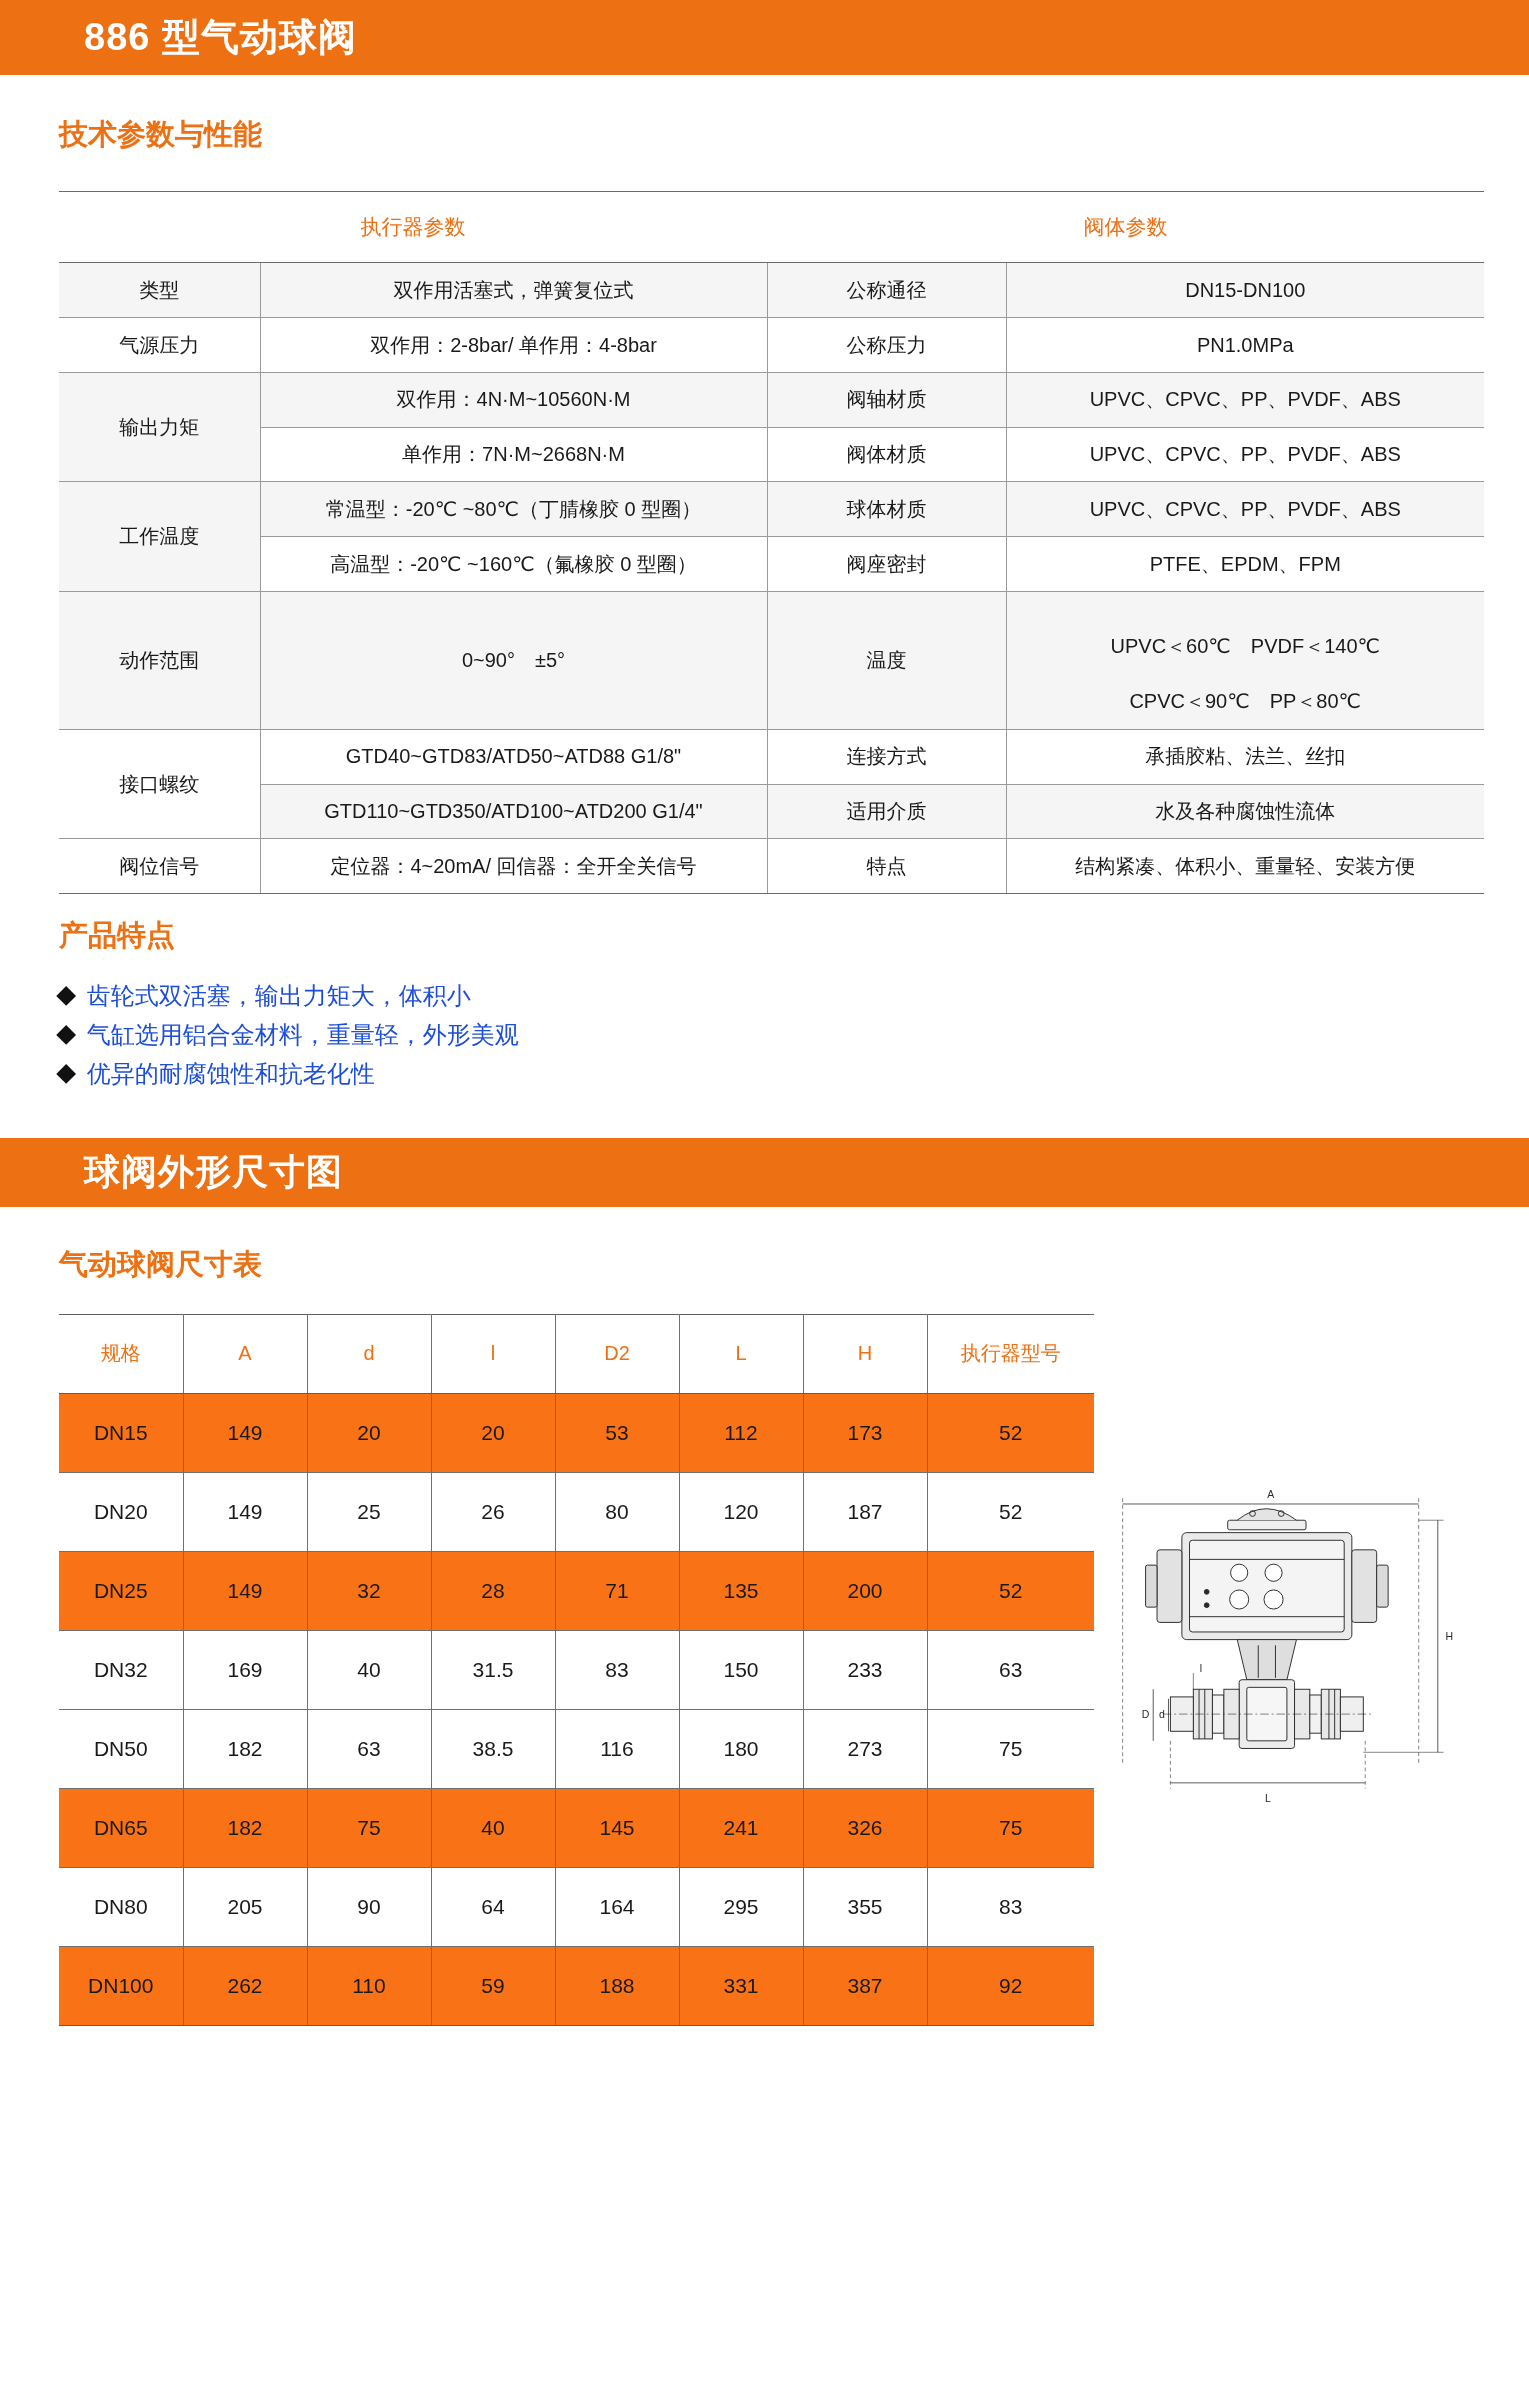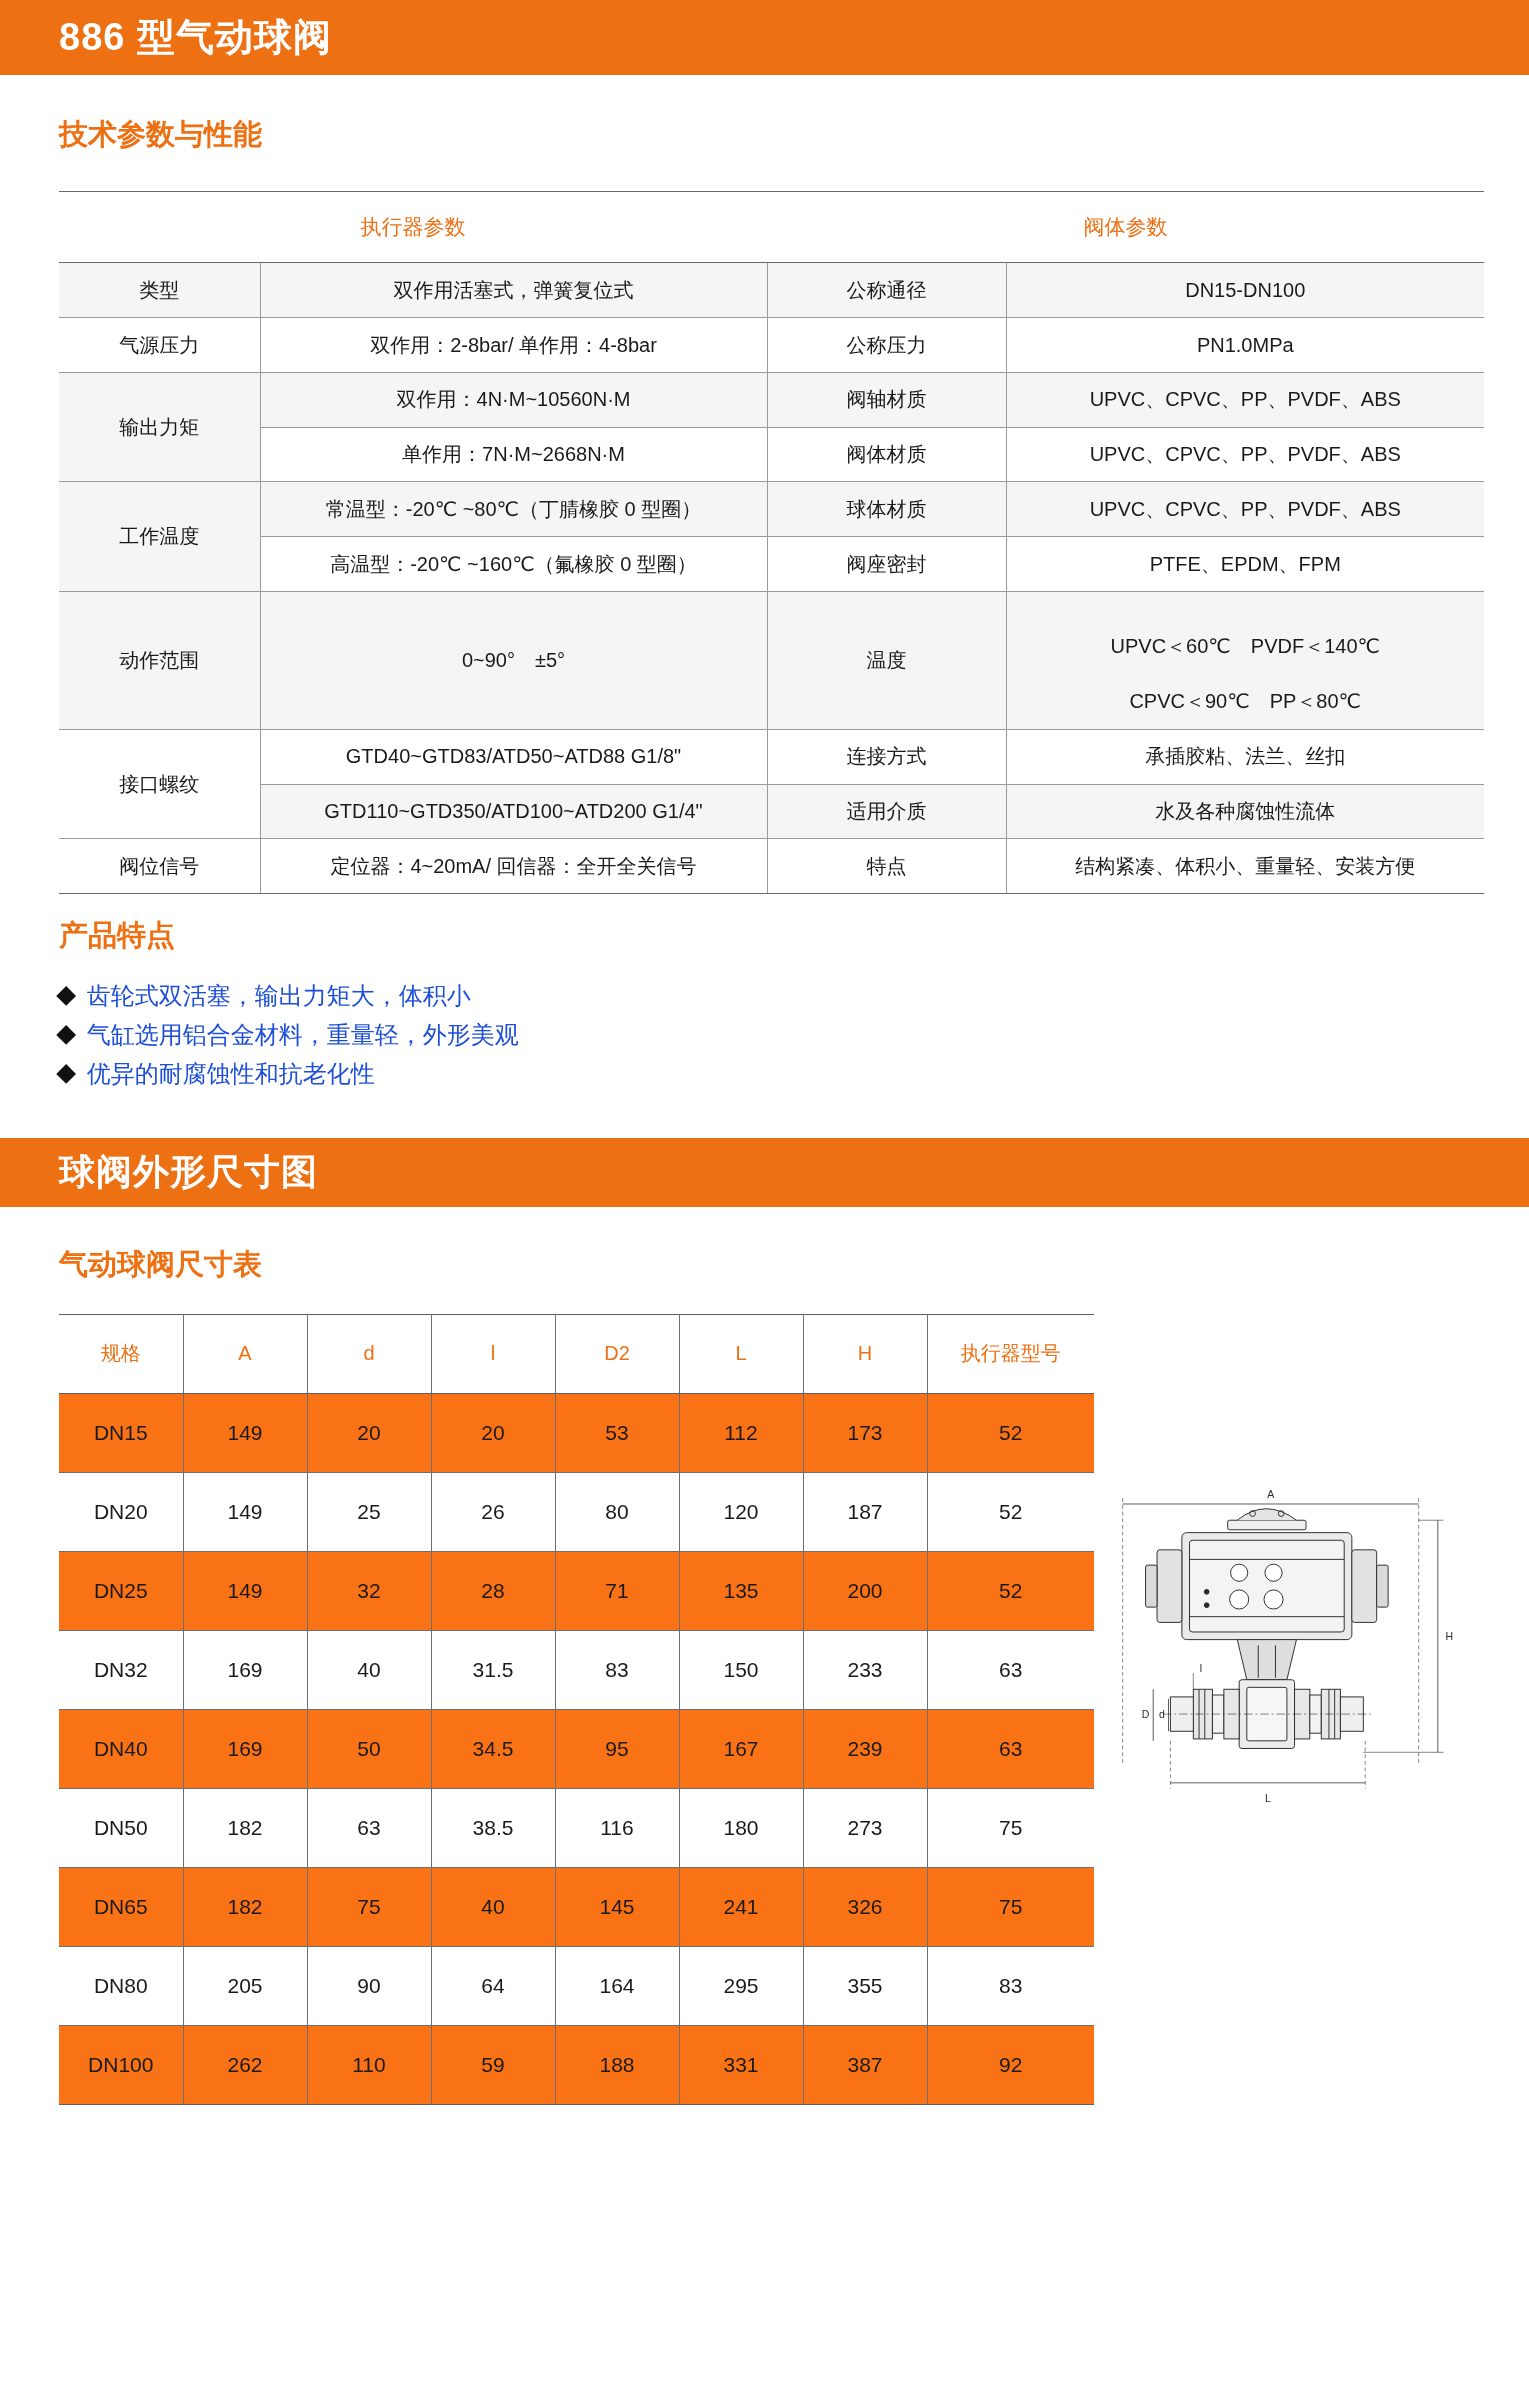--- a/index.html
+++ b/index.html
@@ -20,21 +20,21 @@
     height: 75px;
     display: flex;
     align-items: center;
     width: 100%;
   }
   .banner-title {
     color: #ffffff;
     font-size: 38px;
     font-weight: bold;
     letter-spacing: 1px;
-    margin-left: 59px;
+    margin-left: 84px;
   }
   .banner.second { height: 69px; }
   .banner.second .banner-title { font-size: 36px; }
 
   
   .sub-heading {
     color: #ED7013;
     font-size: 29px;
     font-weight: bold;
     margin: 0;
@@ -294,30 +294,20 @@
         <tr>
           <td class="edge-l">DN32</td>
           <td>169</td>
           <td>40</td>
           <td>31.5</td>
           <td>83</td>
           <td>150</td>
           <td>233</td>
           <td class="edge-r">63</td>
         </tr>
-        <tr class="shade">
-          <td class="edge-l">DN40</td>
-          <td>169</td>
-          <td>50</td>
-          <td>34.5</td>
-          <td>95</td>
-          <td>167</td>
-          <td>239</td>
-          <td class="edge-r">63</td>
-        </tr>
         <tr>
           <td class="edge-l">DN50</td>
           <td>182</td>
           <td>63</td>
           <td>38.5</td>
           <td>116</td>
           <td>180</td>
           <td>273</td>
           <td class="edge-r">75</td>
         </tr>

